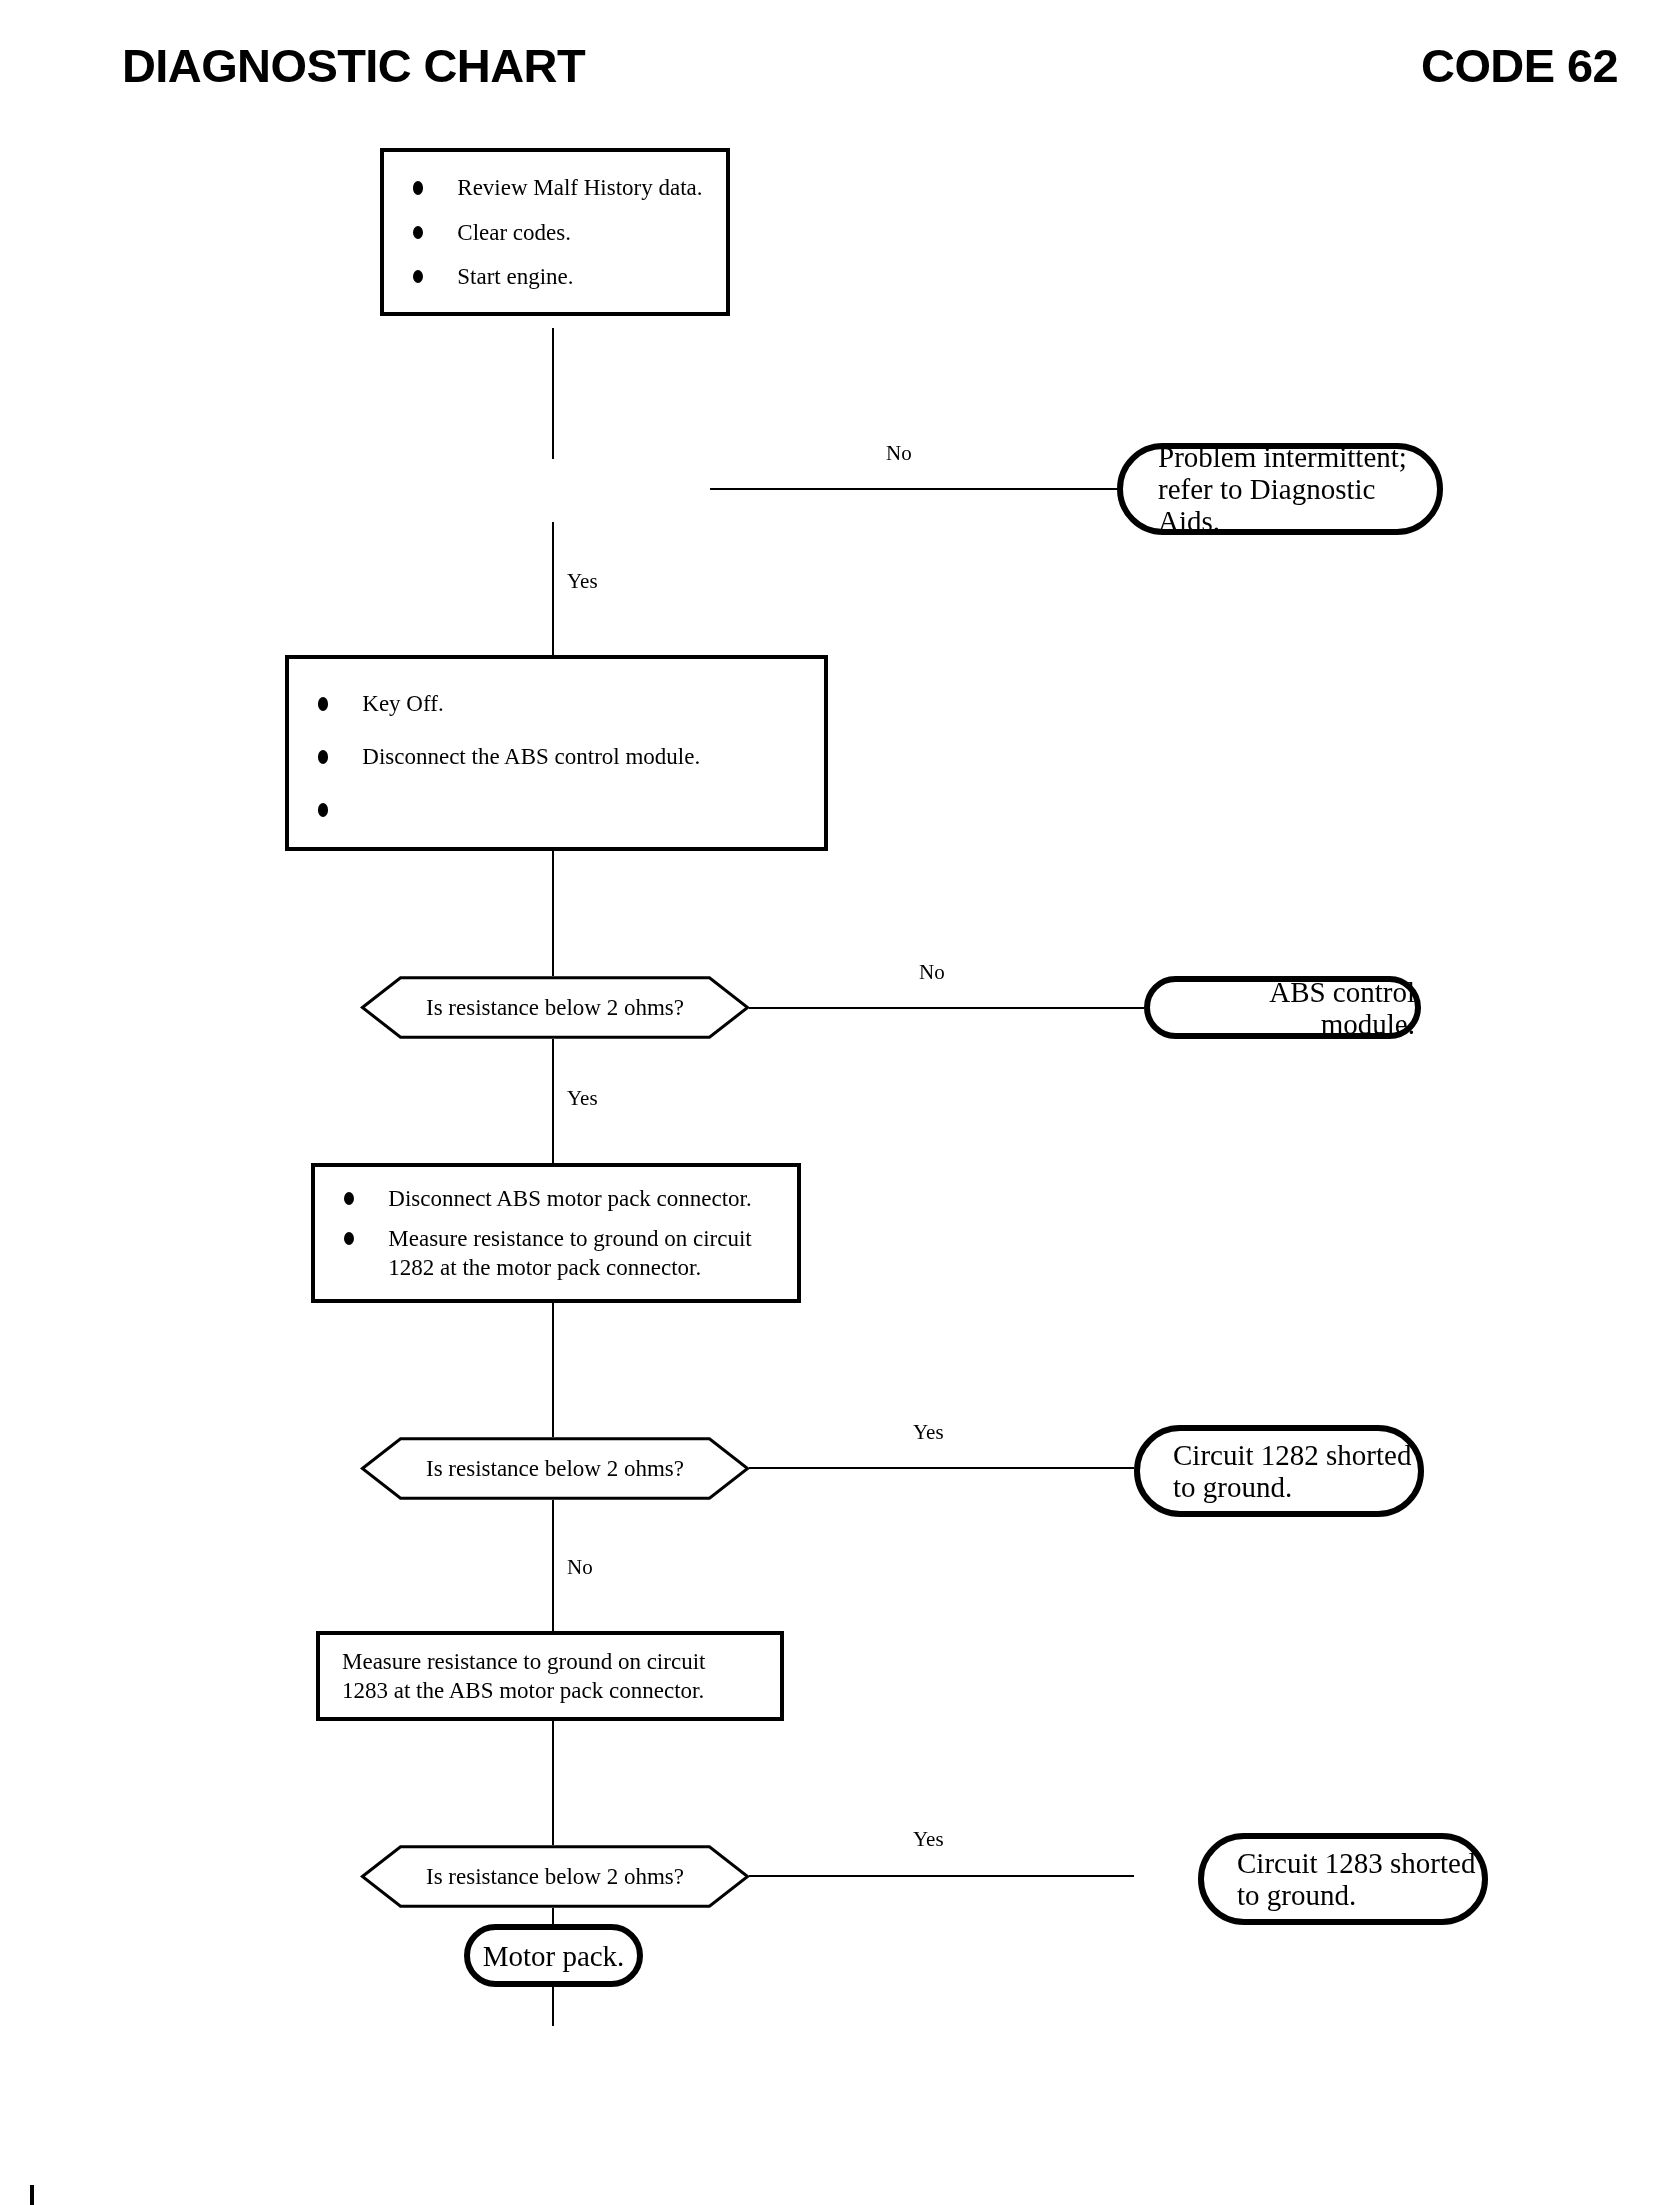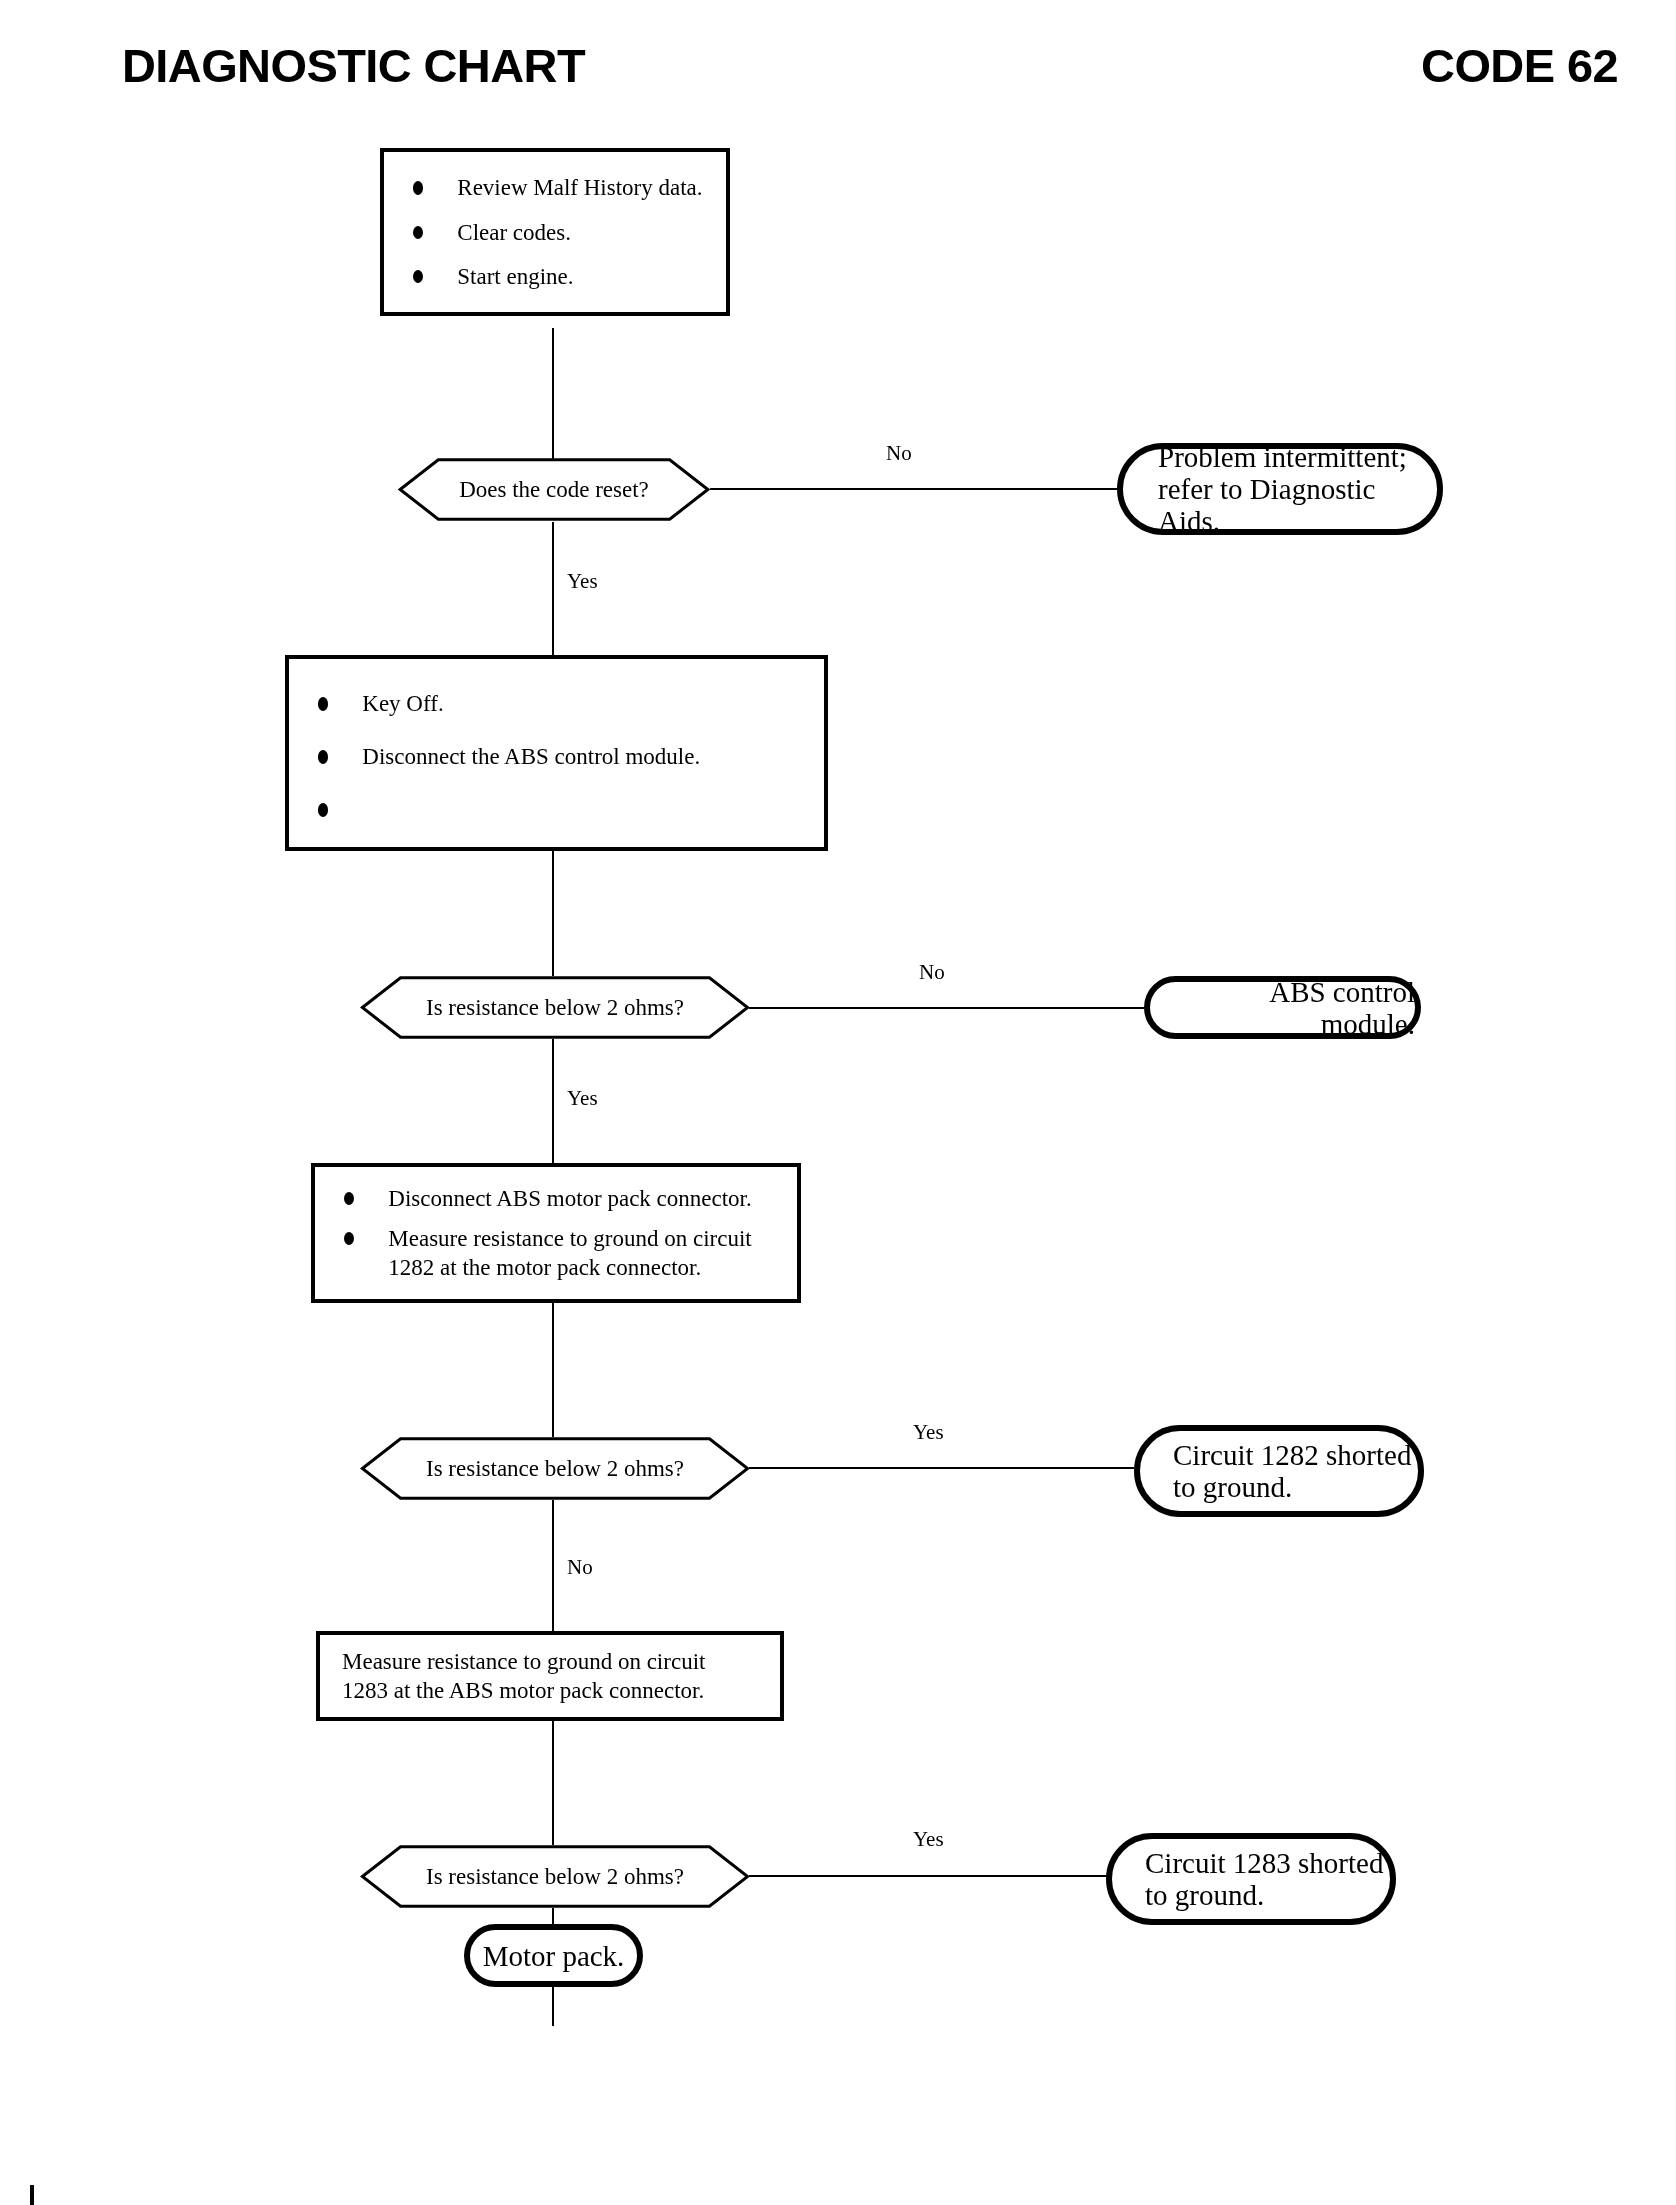--- a/index.html
+++ b/index.html
@@ -81,26 +81,20 @@
       <span class="btxt">Clear codes.</span>
     </div>
     <div class="bullet-row">
       <span class="dot"></span>
       <span class="btxt">Start engine.</span>
     </div>
   </div>
 
   <div class="vline" style="left:522px; top:328px; width:2.4px; height:131px;"></div>
 
-  <div class="hexwrap" style="left:368px; top:458px; width:312px; height:63px;">
-    <svg width="312" height="63" viewBox="0 0 514 104">
-      <polygon points="3,52 66,3 448,3 511,52 448,101 66,101" fill="#ffffff" stroke="#000000" stroke-width="5"></polygon>
-    </svg>
-    <div class="hextext">Does the code reset?</div>
-  </div>
 
   <div class="hline" style="left:680px; top:488px; width:408px; height:2.4px;"></div>
   <div class="lbl" style="left:856px; top:441px;">No</div>
 
   <div class="pill" style="left:1087px; top:443px; width:326px; height:92px; border-radius:46px; padding-left:35px;">
     <div class="ptxt">Problem intermittent;
 refer to Diagnostic Aids.</div>
   </div>
 
   <div class="vline" style="left:522px; top:522px; width:2.4px; height:134px;"></div>
@@ -181,21 +175,21 @@
   <div class="hexwrap" style="left:330px; top:1845px; width:390px; height:63px;">
     <svg width="390" height="63" viewBox="0 0 642 104">
       <polygon points="3,52 66,3 576,3 639,52 576,101 66,101" fill="#ffffff" stroke="#000000" stroke-width="5"></polygon>
     </svg>
     <div class="hextext">Is resistance below 2 ohms?</div>
   </div>
 
   <div class="hline" style="left:719px; top:1875px; width:385px; height:2.4px;"></div>
   <div class="lbl" style="left:883px; top:1827px;">Yes</div>
 
-  <div class="pill" style="left:1076px; top:1833px; width:290px; height:92px; border-radius:46px; padding-left:33px;">
+  <div class="pill" style="left:1168px; top:1833px; width:290px; height:92px; border-radius:46px; padding-left:33px;">
     <div class="ptxt">Circuit 1283 shorted
 to ground.</div>
   </div>
 
   <div class="vline" style="left:522px; top:1908px; width:2.4px; height:118px;"></div>
   <div class="lbl" style="left:537px; top:1943px;">No</div>
 
   <div class="pill" style="left:434px; top:1924px; width:179px; height:63px; border-radius:32px; align-items:center;">
     <div class="ptxt">Motor pack.</div>
   </div>

